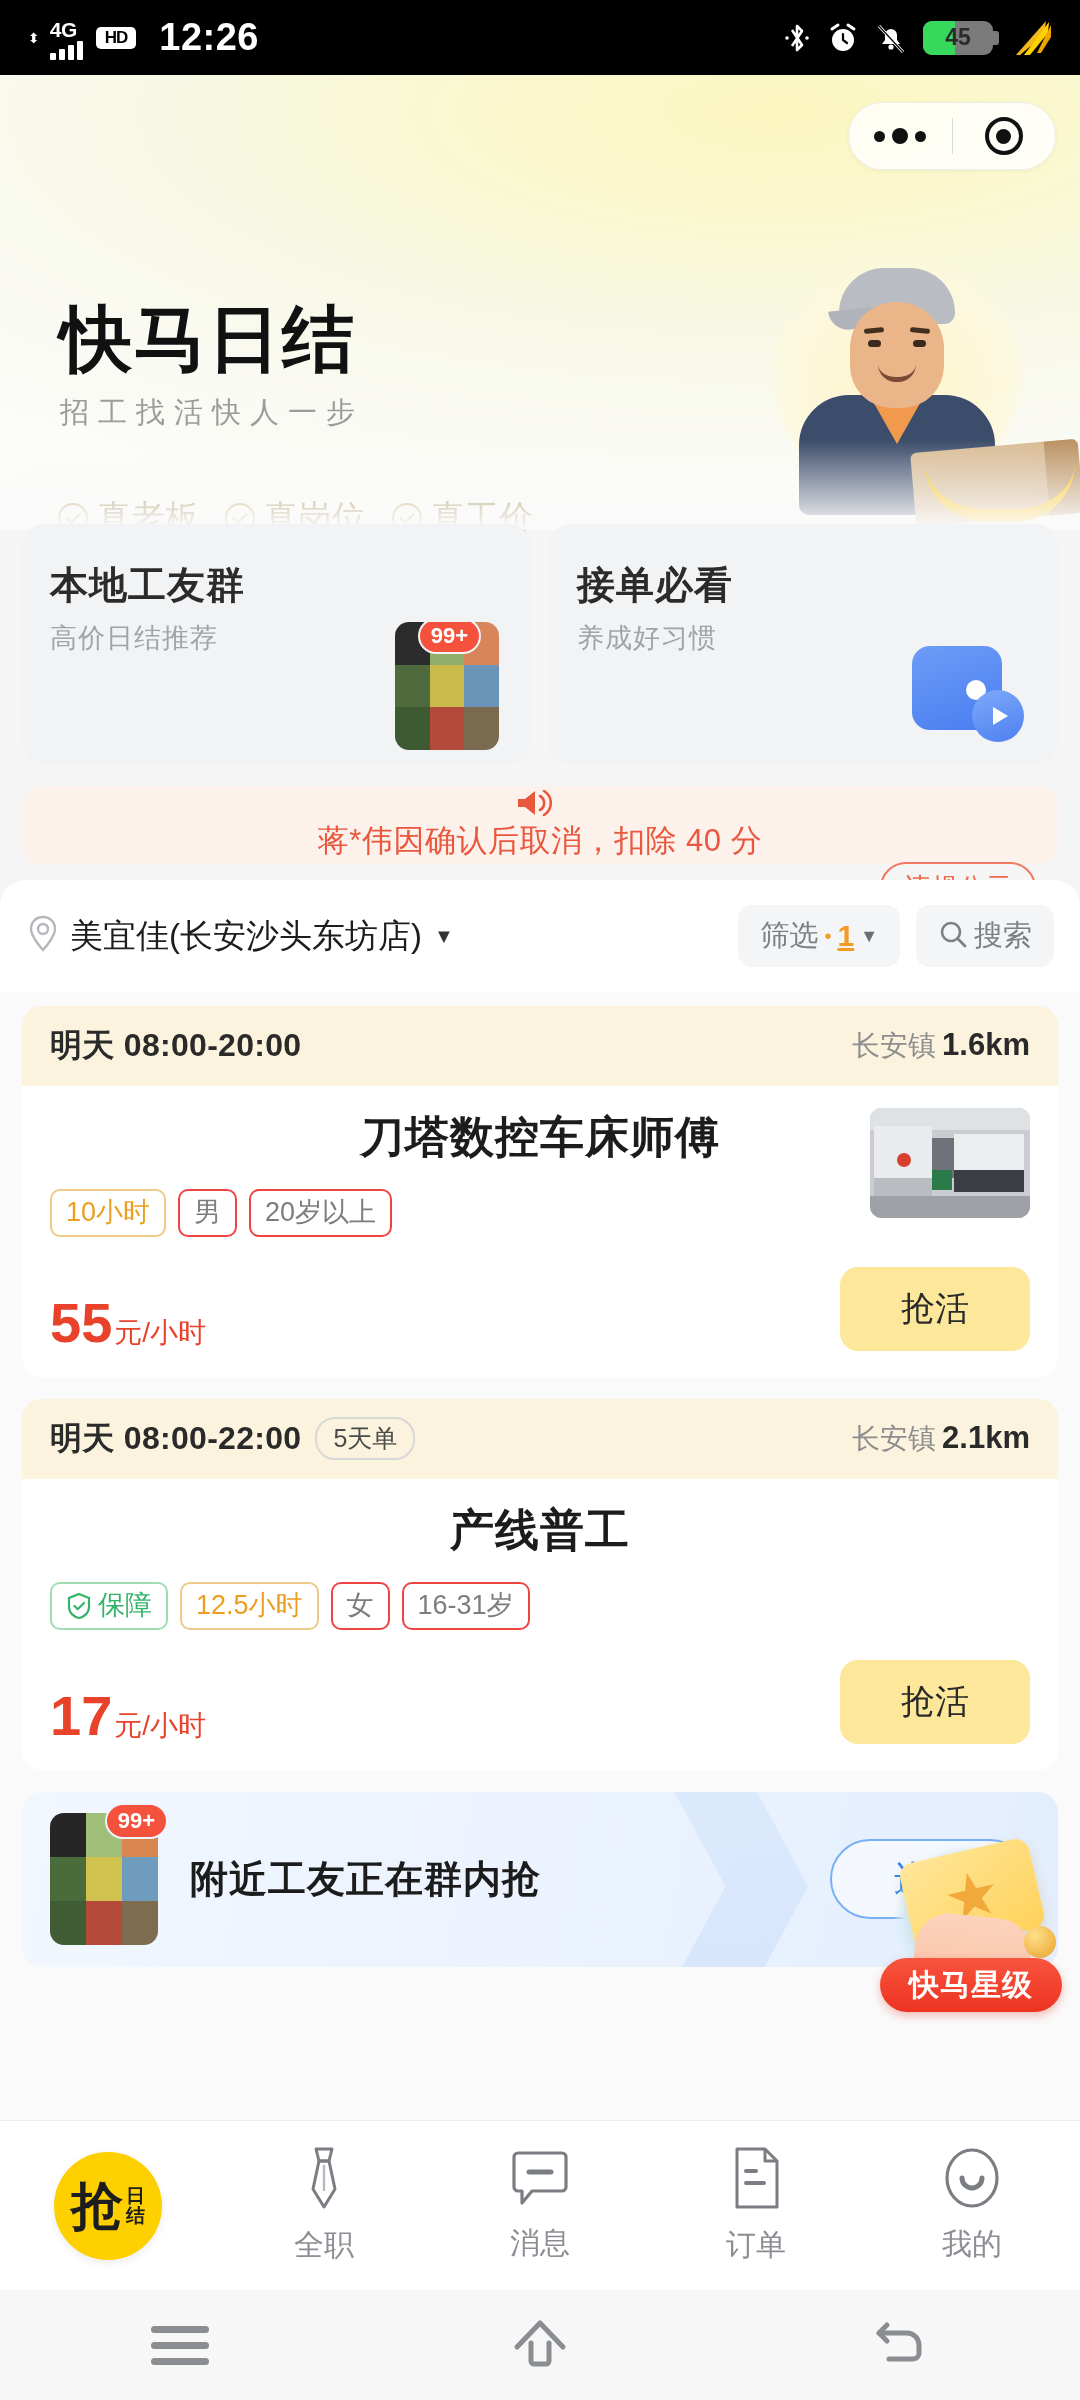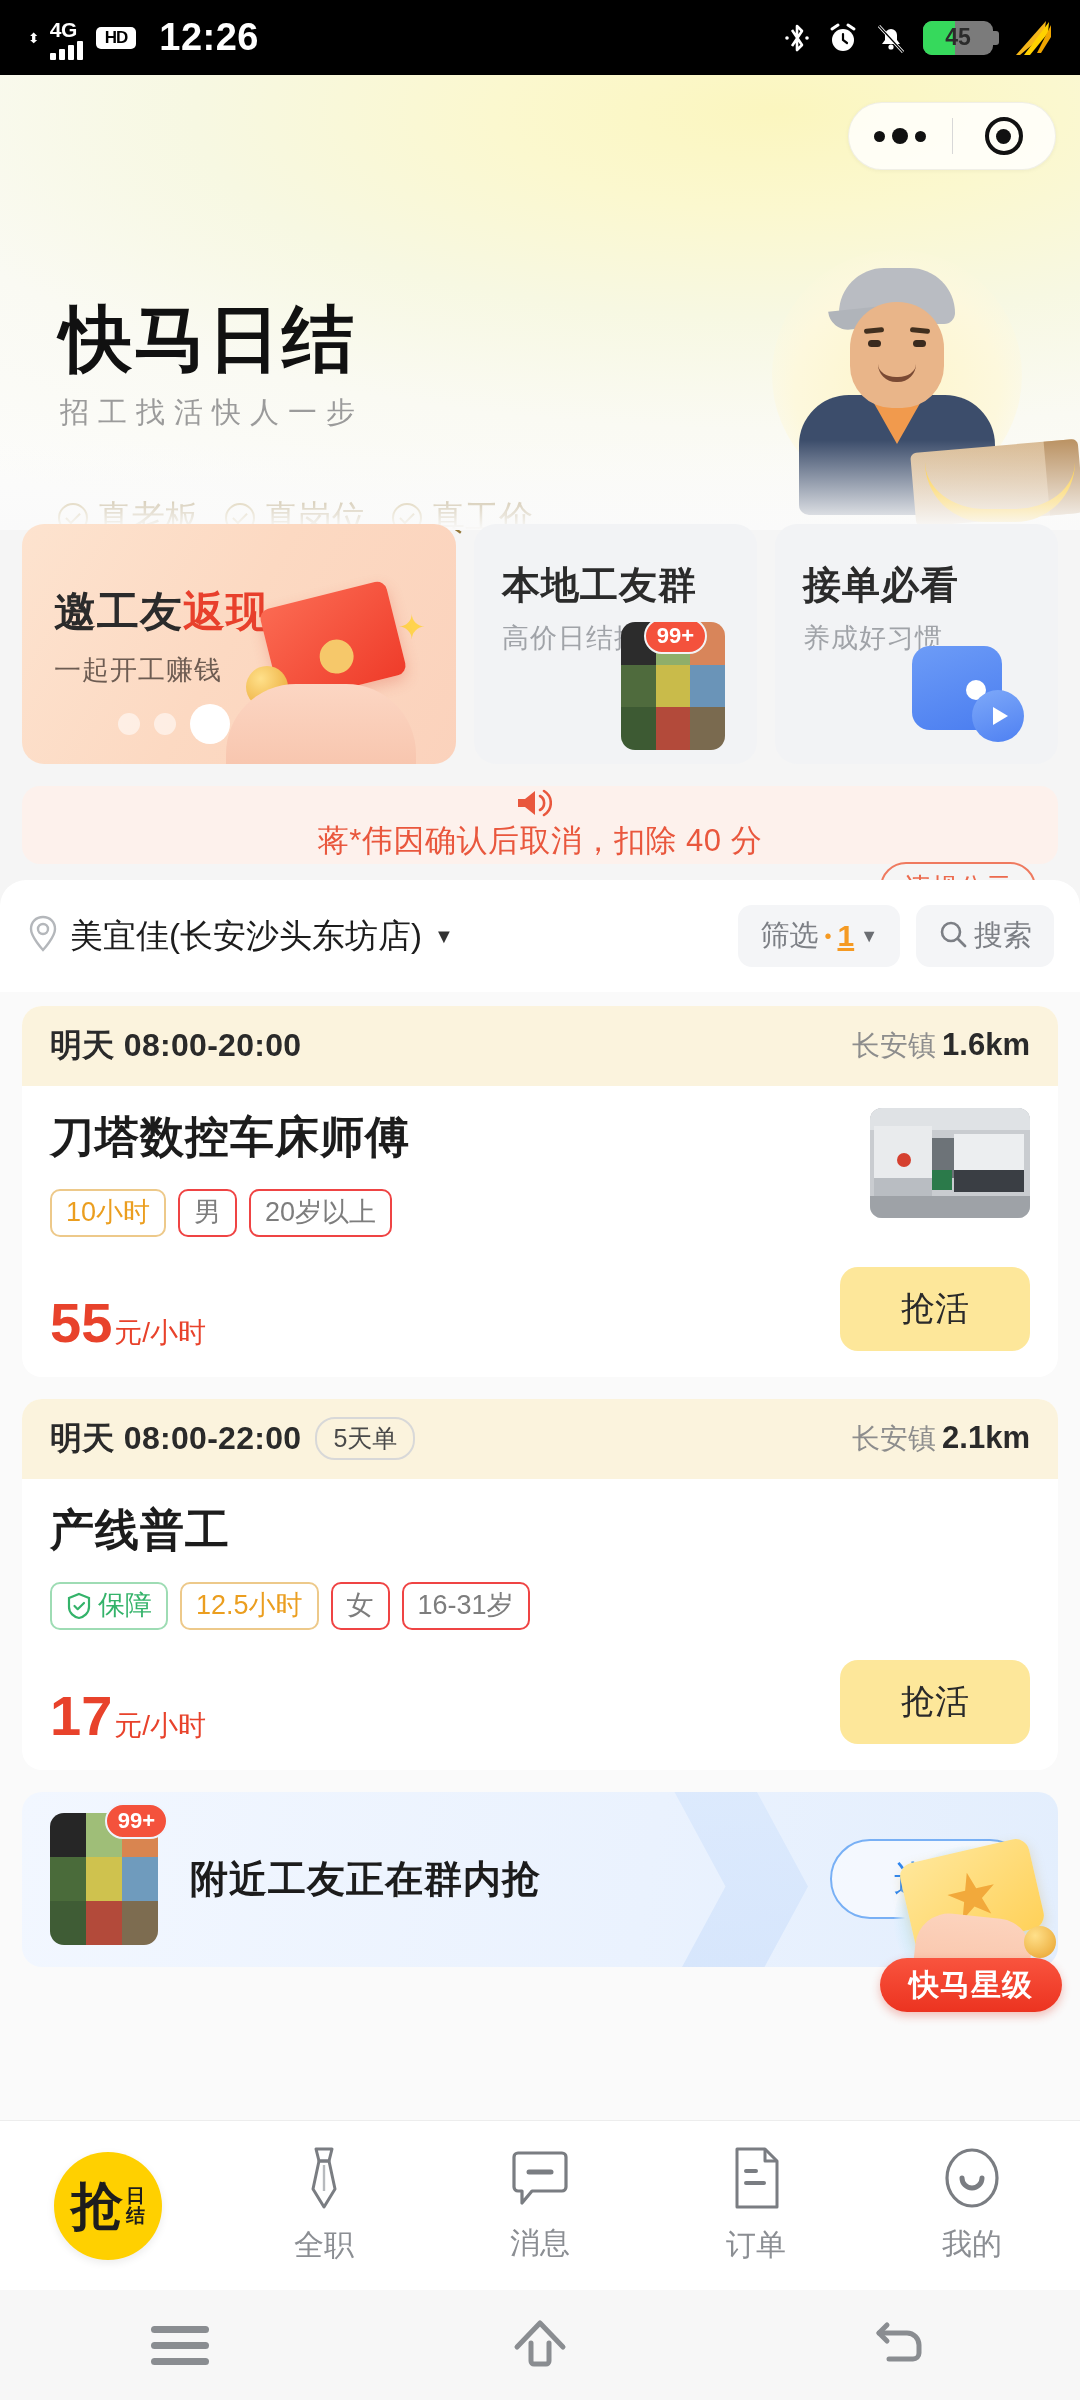--- a/index.html
+++ b/index.html
@@ -256,21 +256,21 @@
   .job-head{
     background:#fbf3dd;height:80px;display:flex;align-items:center;padding:0 28px;
   }
   .job-time{font-size:32px;font-weight:700;color:#2a2a2a;letter-spacing:.3px;}
   .daychip{
     margin-left:14px;border:2px solid #d8d8d8;border-radius:20px;background:#fbf3dd;
     font-size:25px;color:#4a4a4a;padding:3px 16px;
   }
   .job-dist{margin-left:auto;font-size:28px;color:#8d8d8d;}
   .job-dist b{color:#2a2a2a;font-size:31px;font-weight:700;margin-left:6px;}
-  .job-body{padding:22px 28px 26px;position:relative;}
+  .job-body{padding:22px 28px 26px;position:relative;text-align:center;}
   .job-title{font-size:44px;font-weight:800;color:#1c1c1c;letter-spacing:1px;}
   .tags{display:flex;align-items:center;gap:12px;margin-top:22px;}
   .tag{
     border:2px solid #ef4444;border-radius:10px;padding:5px 14px;
     font-size:27px;color:#7d7d7d;line-height:1.25;white-space:nowrap;
   }
   .tag.hours{border-color:#edc98a;color:#eb9e1f;}
   .tag.guard{
     border-color:#9edcb4;color:#34b36a;display:flex;align-items:center;gap:6px;
   }
@@ -475,34 +475,20 @@
     </span>
     <span class="feat">
       <span class="ck"></span>
       <span>真工价</span>
     </span>
   </div>
 </div>
 
 <div class="promos">
 
-  <div class="promo p1">
-    <div class="t"><span>邀工友</span><em>返现</em></div>
-    <div class="s">一起开工赚钱</div>
-    <span class="spark">✦</span>
-    <div class="envelope"></div>
-    <div class="coin c1"></div>
-    <div class="coin c2"></div>
-    <div class="hand"></div>
-    <div class="dots">
-        <i></i>
-        <i></i>
-        <i class="big"></i>
-      </div>
-  </div>
 
   <div class="promo p2 pcard">
     <div class="t">本地工友群</div>
     <div class="s">高价日结推荐</div>
     <div class="grid-avatar">
       <span style="background:#2c2c2c"></span>
         <span style="background:#8fae6a"></span>
         <span style="background:#d8855a"></span>
       <span style="background:#4f6b3d"></span>
         <span style="background:#c9bb4a"></span>

